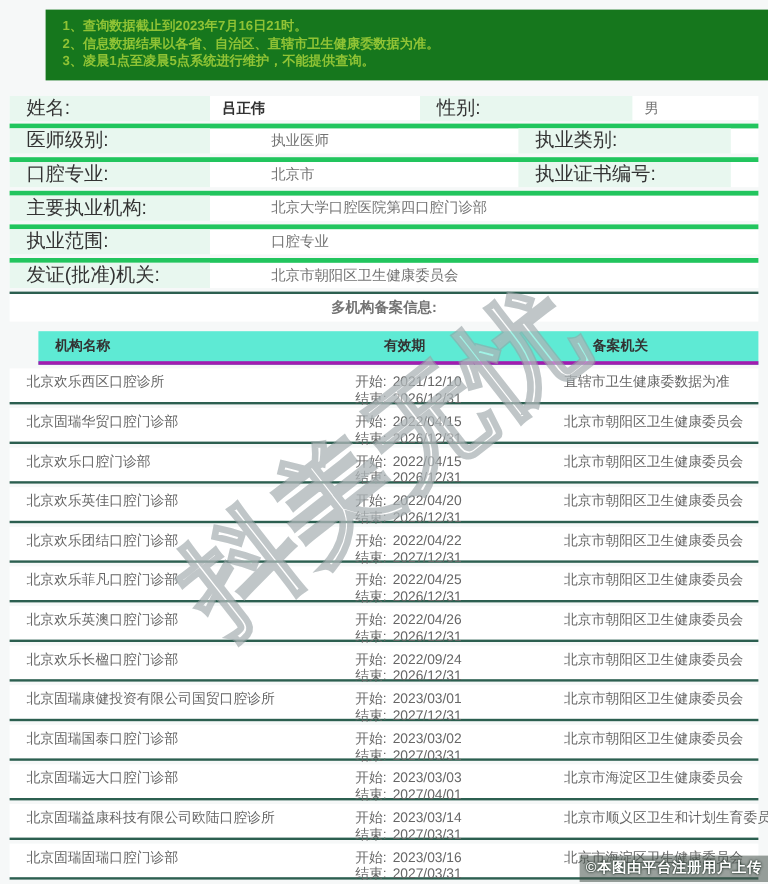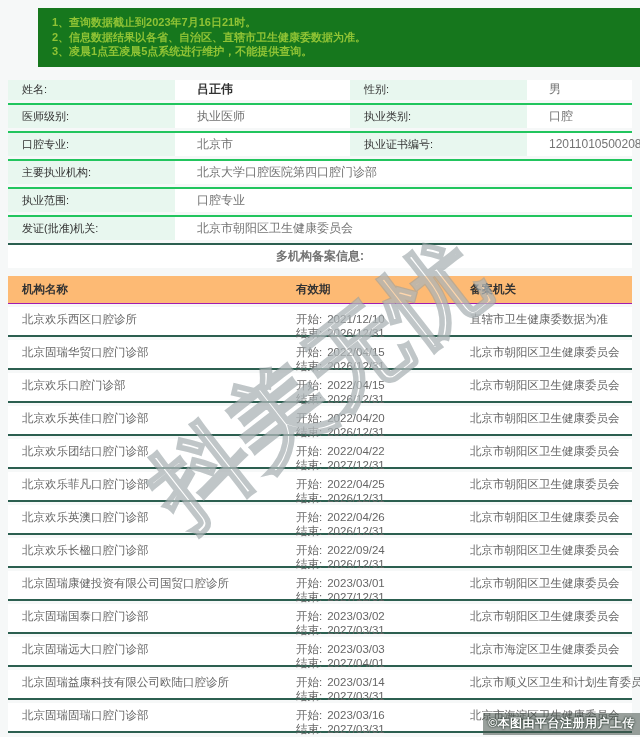--- a/index.html
+++ b/index.html
@@ -25,58 +25,59 @@
     white-space:nowrap;
   }
   
   .profile { margin:13px 8px 0 8px; }
   .p-row {
     display:grid;
     height:20px;
     align-items:center;
     background:#fff;
   }
-  .p-row + .p-row { margin-top:3px; border-top:2px solid #22c55e; height:25px; }
+  .p-row + .p-row { margin-top:3px; border-top:4px solid #22c55e; height:25px;gap:41px; }
   .p-row.pair   { grid-template-columns:167px 175px 177px 105px; }
   .p-row.single { grid-template-columns:167px 457px; }
   .p-label {
     background:#e8f7ef;
     height:100%;
     display:flex;
     align-items:center;
     padding-left:14px;
-    font-size:11px;
+    font-size:16px;
     color:#333;
   }
   .p-value {
-    padding-left:22px;
+    padding-left:10px;
     font-size:12px;
     color:#737373;
     white-space:nowrap;
   }
   .p-value.strong { color:#333; font-weight:bold; }
   .section-title-row {
     margin:3px 8px 0 8px;
     border-top:2px solid #2c5f50;
     background:#fff;
     height:25px;
     display:flex;
     align-items:center;
     justify-content:center;
   }
   .section-title { font-size:12px; font-weight:bold; color:#737373; }
   
   .filing { margin:8px 8px 0 8px; }
   .f-header {
     display:grid;
     grid-template-columns:288px 174px 162px;
-    background:#fdba74;
+    background:#5eead4;
     height:28px;
     align-items:center;
-    border-bottom:1px solid #a21caf;
+    border-bottom:3px solid #a21caf;
+    margin-left:24px;
   }
   .f-header .f-h {
     font-size:11.5px;
     font-weight:bold;
     color:#333;
   }
   .f-h.c1, .f-cell.c1 { padding-left:14px; }
   .f-row {
     display:grid;
     grid-template-columns:288px 174px 162px;

